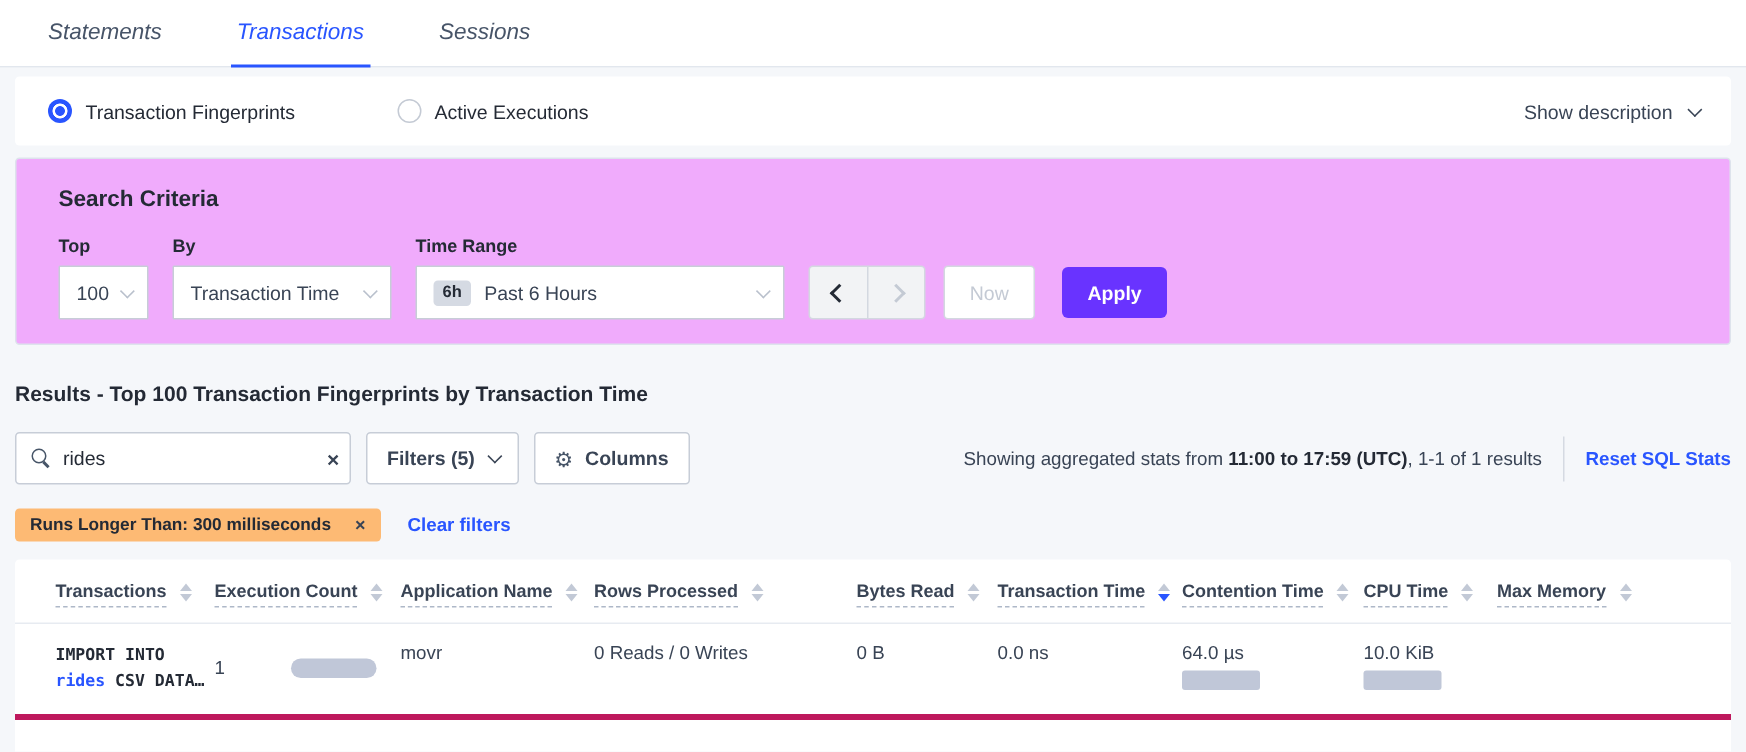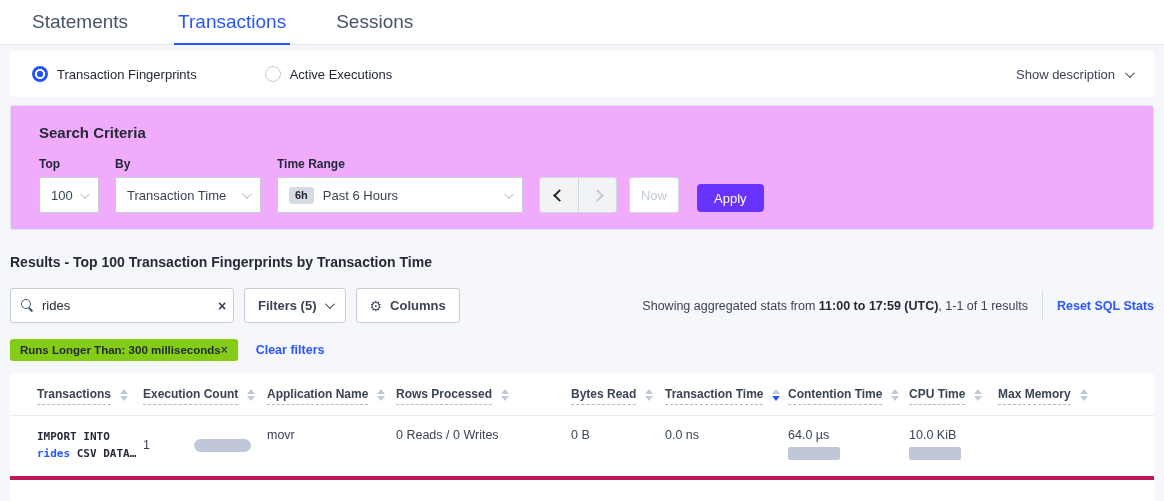--- a/index.html
+++ b/index.html
@@ -1,21 +1,21 @@
 <!DOCTYPE html>
 <html><head>
 <meta charset="utf-8">
 <style>
   * { margin:0; padding:0; box-sizing:border-box; }
   html,body { width:1164px; height:501px; overflow:hidden; }
   body { background:#f5f7fa; font-family:"Liberation Sans", sans-serif; color:#394455; font-size:13px; }
 
   
   .tabbar { height:45px; background:#fff; border-bottom:1px solid #e2e7ee; display:flex; align-items:stretch; padding-left:28px; gap:42px; }
-  .tab { display:flex; align-items:center; padding:0 4px; font-size:19px; color:#475468; cursor:pointer; border-bottom:2px solid transparent; margin-bottom:-1px; }
+  .tab { display:flex; align-items:center; padding:0 4px; font-size:15px; color:#475468; cursor:pointer; border-bottom:2px solid transparent; margin-bottom:-1px;font-style:italic; }
   .tab.active { color:#2955ff; border-bottom-color:#2955ff; }
 
   
   .subbar { margin:6px 10px 0; height:46px; background:#fff; border-radius:3px; display:flex; align-items:center; padding:0 22px;gap:40px; }
   .radio-opt { display:flex; align-items:center; gap:9px; margin-right:28px; font-size:13px; color:#242a35; cursor:pointer; }
   .radio-on  { width:16px; height:16px; border-radius:50%; background:radial-gradient(circle,#2955ff 0 3px,#fff 3.5px 4.8px,#2955ff 5.2px); flex:none; }
   .radio-off { width:16px; height:16px; border-radius:50%; border:1px solid #c4cad4; background:#fff; flex:none; }
   .show-desc { margin-left:auto; display:flex; align-items:center; gap:10px; font-size:13px; color:#394455; cursor:pointer; }
 
   
@@ -32,41 +32,41 @@
   .field-label { font-size:12px; font-weight:bold; color:#242a35; margin-bottom:6px; }
   .select { height:36px; border:1px solid #c7cdd7; border-radius:1px; background:#fff; display:flex; align-items:center; justify-content:space-between; padding:0 11px; font-size:13px; color:#394455; cursor:pointer; }
   .select.top { width:60px; }
   .select.by { width:146px; }
   .select.range { width:246px; }
   .tr-badge { background:#d5dae3; border-radius:3px; font-size:11px; font-weight:bold; color:#242a35; padding:2.5px 6px; margin-right:9px; }
   .range-left { display:flex; align-items:center; }
   .pager { display:flex; height:36px; border:1px solid #d3d8e0; border-radius:3px; overflow:hidden; background:#f2f3f5; }
   .pager-btn { width:38px; display:flex; align-items:center; justify-content:center; cursor:pointer; }
   .pager-btn + .pager-btn { border-left:1px solid #d3d8e0; }
-  .now-btn { margin-left:12px; height:36px; width:50px; border:1px solid #d3d8e0; border-radius:3px; background:#fff; color:#c4cad4; font-size:13px; display:flex; align-items:center; justify-content:center; cursor:default; }
-  .apply-btn { margin-left:18px; height:28px; margin-bottom:1px; background:#6933ff; color:#fff; border:none; border-radius:4px; padding:0 17px; font-size:13px; font-weight:normal; font-family:inherit; cursor:pointer; }
+  .now-btn { margin-left:12px; height:36px; width:61px; border:1px solid #d3d8e0; border-radius:3px; background:#fff; color:#c4cad4; font-size:13px; display:flex; align-items:center; justify-content:center; cursor:default; }
+  .apply-btn { margin-left:18px; height:34px; margin-bottom:1px; background:#6933ff; color:#fff; border:none; border-radius:4px; padding:0 17px; font-size:13px; font-weight:bold; font-family:inherit; cursor:pointer; }
 
   
   .results-head { margin:24px 10px 0; font-size:14px; font-weight:bold; color:#242a35; }
   .toolbar { margin:18px 10px 0; display:flex; align-items:center; }
   .searchbox { width:224px; height:35px; border:1px solid #c7cdd7; border-radius:3px; background:#fff; display:flex; align-items:center; padding:0 10px; }
   .mag { position:relative; width:13px; height:13px; flex:none; margin-right:8px; }
   .mag::before { content:""; position:absolute; left:0; top:0; width:8px; height:8px; border:1.6px solid #475568; border-radius:50%; }
   .mag::after { content:""; position:absolute; left:8px; top:8px; width:5px; height:1.6px; background:#475568; transform:rotate(45deg); transform-origin:left center; }
   .searchbox input { border:none; outline:none; flex:1; font-size:13px; color:#242a35; font-family:inherit; background:transparent; }
   .clear-x { color:#394455; font-size:14px; font-weight:bold; cursor:pointer; line-height:1; }
   .tool-btn { margin-left:10px; height:35px; border:1px solid #c7cdd7; border-radius:3px; background:#fff; display:flex; align-items:center; gap:8px; padding:0 13px; font-size:13px; font-weight:bold; color:#394455; cursor:pointer; font-family:inherit; }
   .gear { font-size:14px; font-weight:normal; color:#475568; line-height:1; }
   .stats-note { margin-left:auto; font-size:12.5px; color:#394455; white-space:nowrap; }
   .stats-note b { color:#242a35; }
   .vdiv { width:1px; height:30px; background:#d5dae2; margin:0 14px; }
   .link { color:#2955ff; font-weight:bold; font-size:12.5px; cursor:pointer; white-space:nowrap; }
 
   .filterbar { margin:16px 10px 0; display:flex; align-items:center; gap:18px; }
-  .pill { background:#84cc16; border-radius:3px; padding:5px 10px; font-size:11.5px; font-weight:bold; color:#242a35; display:flex; gap:0; }
+  .pill { background:#fdba74; border-radius:3px; padding:5px 10px; font-size:11.5px; font-weight:bold; color:#242a35; display:flex; gap:16px; }
   .pill .clear-x { font-size:12px; }
 
   
   .table-card { margin:12px 10px 0; background:#fff; border-radius:3px 3px 0 0; min-height:130px; }
   .tgrid { display:grid; grid-template-columns:106px 124px 129px 175px 94px 123px 121px 89px minmax(0,1fr); }
   .thead { padding:14px 27px 10px; border-bottom:1px solid #e7ebf1; }
   .th { display:flex; align-items:flex-start; gap:9px; font-size:12px; font-weight:bold; color:#394455; white-space:nowrap; cursor:pointer; }
   .hlabel { border-bottom:1px dashed #aeb8c8; padding-bottom:3px; }
   .sort { display:flex; flex-direction:column; gap:2px; padding-top:2px; cursor:pointer; }
   .tri-up { width:0; height:0; border-left:4px solid transparent; border-right:4px solid transparent; border-bottom:5px solid #c2c9d6; }

